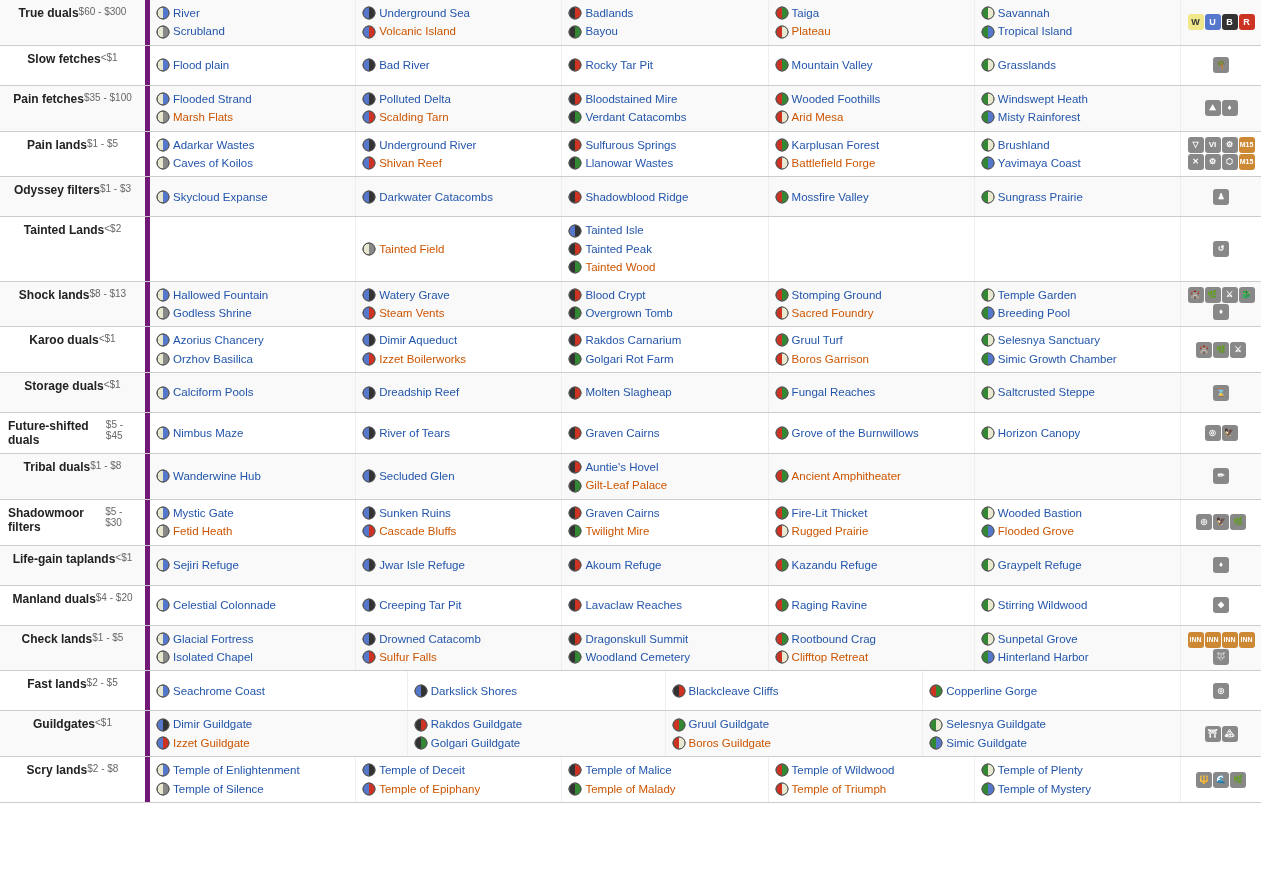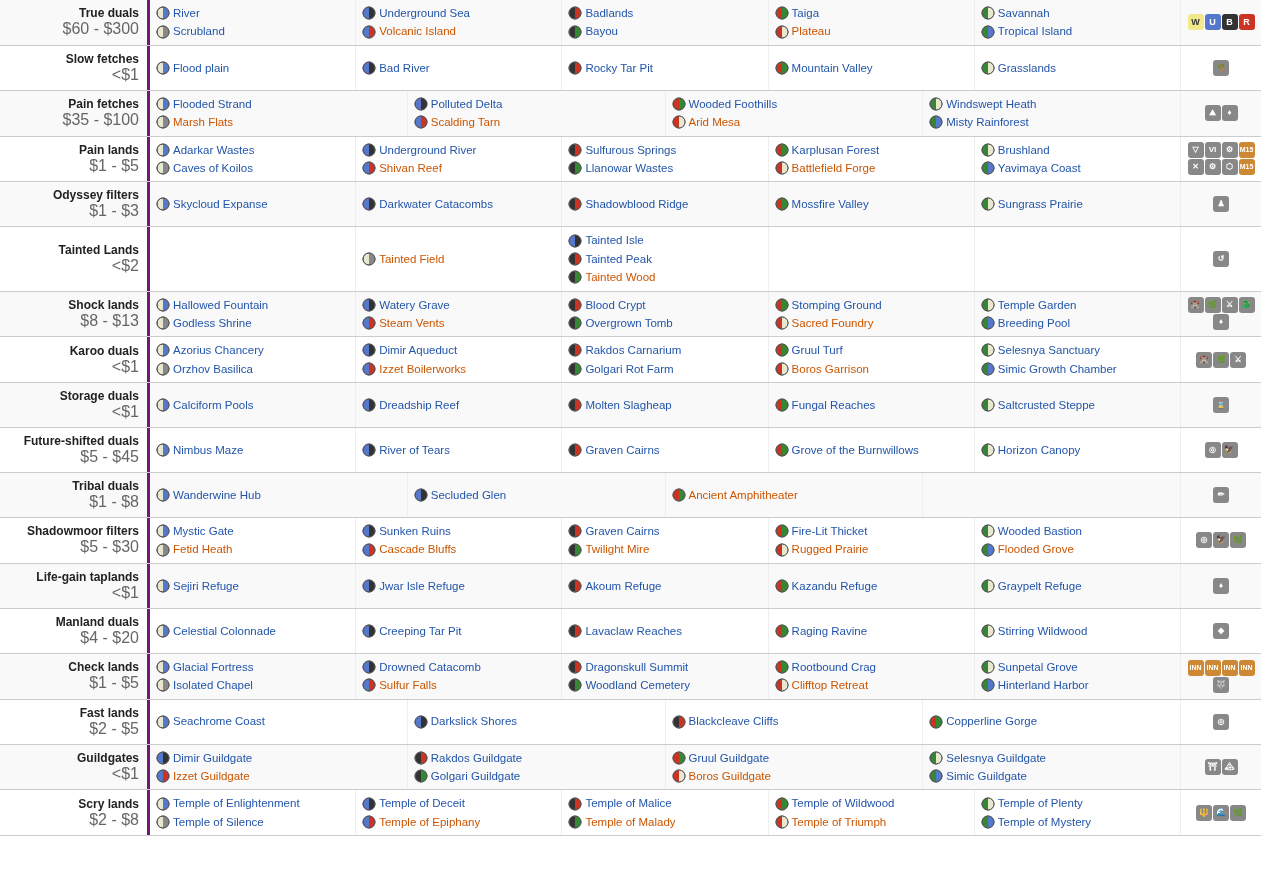--- a/index.html
+++ b/index.html
@@ -22,32 +22,31 @@
     .row:nth-child(odd) {
       background: #f9f9f9;
     }
     .row:nth-child(even) {
       background: #fff;
     }
     .col-category {
       width: 150px;
       min-width: 150px;
       padding: 6px 8px;
-      border-right: 3px solid #701a75;
+      border-right: 5px solid #701a75;
       display: flex;
-      flex-direction: column;
+      flex-direction: row;
       justify-content: center;
-      align-items: flex-end;
     }
     .col-category .cat-name {
       font-weight: bold;
       font-size: 12px;
     }
     .col-category .cat-price {
-      font-size: 16px;
+      font-size: 10px;
       color: #666;
     }
     .col-lands {
       flex: 1;
       display: flex;
       padding: 4px 6px;
       flex-direction: column;
       justify-content: center;
       border-right: 1px solid #eee;
     }
@@ -365,20 +364,42 @@
     <circle cx="7" cy="7" r="6" fill="none" stroke="#555" stroke-width="1"></circle>
   </svg>
             </span>
             <span class="land-name land-name-orange">Scalding Tarn</span>
           </div>
         </div>
         <div class="col-lands">
           <div class="land-item">
             <span class="land-icon">
               <svg width="14" height="14" viewBox="0 0 14 14">
+    <circle cx="7" cy="7" r="6" fill="#333" stroke="#555" stroke-width="1"></circle>
+    <path d="M7,1 A6,6 0 0,1 7,13 Z" fill="#cc3322"></path>
+    <circle cx="7" cy="7" r="6" fill="none" stroke="#555" stroke-width="1"></circle>
+  </svg>
+            </span>
+            <span class="land-name land-name-blue">Bloodstained Mire</span>
+          </div>
+          <div class="land-item">
+            <span class="land-icon">
+              <svg width="14" height="14" viewBox="0 0 14 14">
+    <circle cx="7" cy="7" r="6" fill="#333" stroke="#555" stroke-width="1"></circle>
+    <path d="M7,1 A6,6 0 0,1 7,13 Z" fill="#338833"></path>
+    <circle cx="7" cy="7" r="6" fill="none" stroke="#555" stroke-width="1"></circle>
+  </svg>
+            </span>
+            <span class="land-name land-name-blue">Verdant Catacombs</span>
+          </div>
+        </div>
+        <div class="col-lands">
+          <div class="land-item">
+            <span class="land-icon">
+              <svg width="14" height="14" viewBox="0 0 14 14">
     <circle cx="7" cy="7" r="6" fill="#cc3322" stroke="#555" stroke-width="1"></circle>
     <path d="M7,1 A6,6 0 0,1 7,13 Z" fill="#338833"></path>
     <circle cx="7" cy="7" r="6" fill="none" stroke="#555" stroke-width="1"></circle>
   </svg>
             </span>
             <span class="land-name land-name-blue">Wooded Foothills</span>
           </div>
           <div class="land-item">
             <span class="land-icon">
               <svg width="14" height="14" viewBox="0 0 14 14">
@@ -1109,20 +1130,42 @@
     <circle cx="7" cy="7" r="6" fill="none" stroke="#555" stroke-width="1"></circle>
   </svg>
             </span>
             <span class="land-name land-name-blue">Secluded Glen</span>
           </div>
         </div>
         <div class="col-lands">
           <div class="land-item">
             <span class="land-icon">
               <svg width="14" height="14" viewBox="0 0 14 14">
+    <circle cx="7" cy="7" r="6" fill="#333" stroke="#555" stroke-width="1"></circle>
+    <path d="M7,1 A6,6 0 0,1 7,13 Z" fill="#cc3322"></path>
+    <circle cx="7" cy="7" r="6" fill="none" stroke="#555" stroke-width="1"></circle>
+  </svg>
+            </span>
+            <span class="land-name land-name-blue">Auntie's Hovel</span>
+          </div>
+          <div class="land-item">
+            <span class="land-icon">
+              <svg width="14" height="14" viewBox="0 0 14 14">
+    <circle cx="7" cy="7" r="6" fill="#333" stroke="#555" stroke-width="1"></circle>
+    <path d="M7,1 A6,6 0 0,1 7,13 Z" fill="#338833"></path>
+    <circle cx="7" cy="7" r="6" fill="none" stroke="#555" stroke-width="1"></circle>
+  </svg>
+            </span>
+            <span class="land-name land-name-orange">Gilt-Leaf Palace</span>
+          </div>
+        </div>
+        <div class="col-lands">
+          <div class="land-item">
+            <span class="land-icon">
+              <svg width="14" height="14" viewBox="0 0 14 14">
     <circle cx="7" cy="7" r="6" fill="#cc3322" stroke="#555" stroke-width="1"></circle>
     <path d="M7,1 A6,6 0 0,1 7,13 Z" fill="#338833"></path>
     <circle cx="7" cy="7" r="6" fill="none" stroke="#555" stroke-width="1"></circle>
   </svg>
             </span>
             <span class="land-name land-name-orange">Ancient Amphitheater</span>
           </div>
         </div>
         <div class="col-lands"></div>
       </div>

